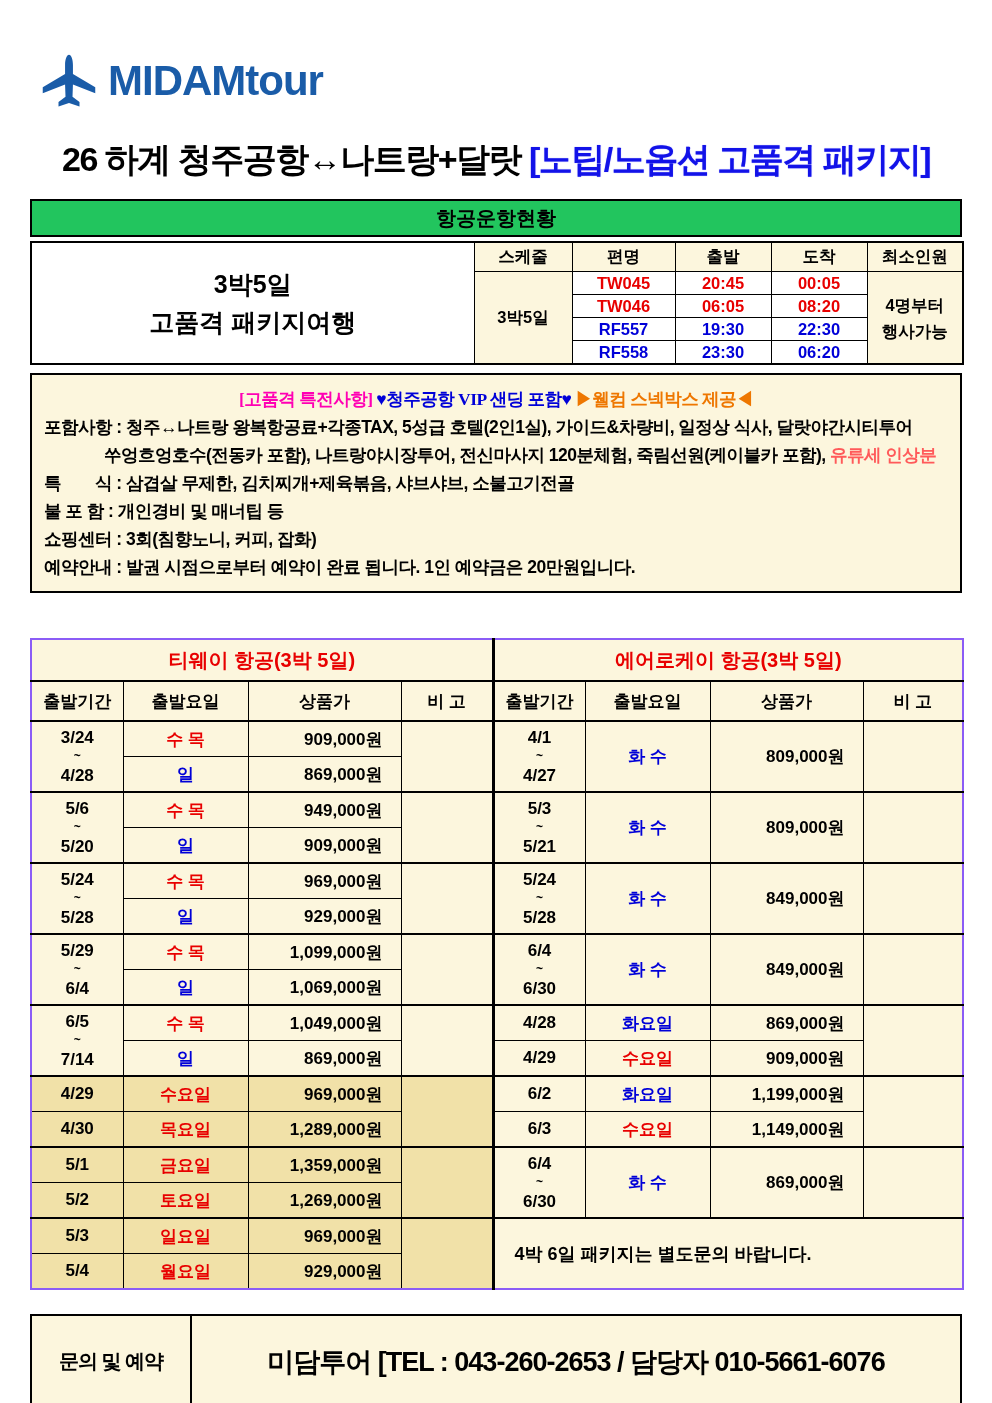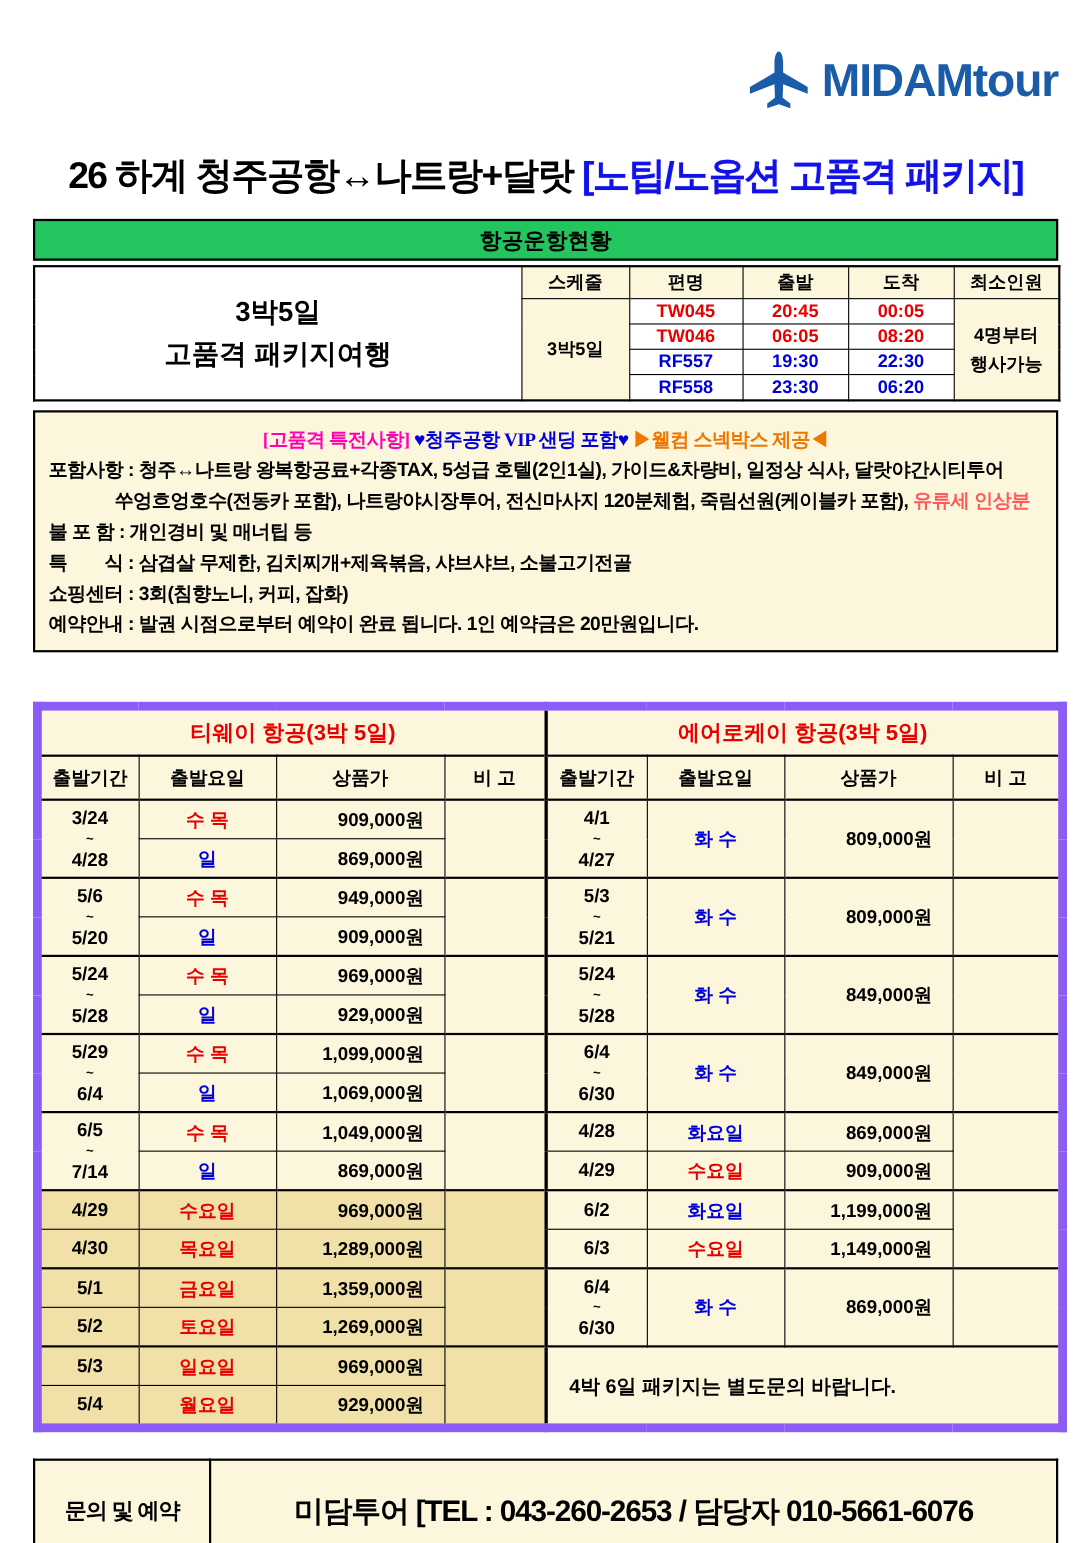--- a/index.html
+++ b/index.html
@@ -1,20 +1,20 @@
 <!DOCTYPE html>
 <html><head>
 <meta charset="utf-8">
 <style>
   html,body{margin:0;padding:0;background:#fff;}
   body{width:992px;height:1403px;font-family:"Liberation Sans","DejaVu Sans",sans-serif;color:#000;}
   .page{width:992px;height:1403px;overflow:hidden;box-sizing:border-box;padding:0 30px;}
 
   
-  .hdr{display:flex;justify-content:space-between;align-items:flex-end;margin-top:45px;height:72px;flex-direction:column;}
+  .hdr{display:flex;justify-content:space-between;align-items:center;margin-top:45px;height:72px;}
   .logo{display:flex;align-items:center;gap:10px;padding-left:10px;}
   .logo svg{display:block;}
   .logo-text{font-size:42px;font-weight:800;color:#1A5CA8;letter-spacing:-1px;line-height:1;}
   .contact{text-align:right;font-size:15.5px;line-height:20px;color:#222;font-weight:500;}
 
   
   .title{margin-top:20px;text-align:center;font-size:34px;font-weight:800;letter-spacing:-1.5px;white-space:nowrap;}
   .title .t-blue{color:#1212E8;text-shadow:0 0 1px #8a8aff;}
 
   
@@ -37,21 +37,21 @@
   
   .feat{margin-top:8px;border:2px solid #000;background:#FCF6DD;padding:10px 12px;font-size:17.5px;font-weight:600;line-height:28px;letter-spacing:-0.5px;}
   .feat .center{text-align:center;font-family:Liberation Serif, serif;}
   .feat .ind1{padding-left:88px;}
   .feat .ind2{padding-left:60px;}
   .magenta{color:#FF00B4;}
   .orange{color:#EE7700;}
   .softred{color:#FF5A5A;}
 
   
-  .pt{margin-top:45px;width:932px;border:8px solid #8b5cf6;}
+  .pt{margin-top:45px;width:932px;border:2px solid #8b5cf6;}
   .pt td,.pt th{border:1px solid #000;background:#FCF6DD;vertical-align:middle;text-align:center;}
   .pt .air-title{height:38px;font-size:20px;font-weight:700;color:#E80000;border-bottom:2px solid #000;}
   .pt th.colhead{height:36px;font-size:17px;font-weight:700;border-bottom:2px solid #000;}
   .pt td{height:32px;font-size:17px;font-weight:700;}
   .pt .price{text-align:right;padding-right:18px;}
   .pt .tilde{font-size:12px;line-height:10px;}
   .pt .period div{line-height:19px;}
   .pt .tb{border-top:2px solid #000;}
   .pt .mid{border-left:3px solid #000;}
   .pt .tan{background:#F1E1A8;}
@@ -139,22 +139,22 @@
     <div class="center">
       <span class="magenta">[고품격 특전사항]</span>
       <span class="blue">♥청주공항 VIP 샌딩 포함♥</span>
       <span class="orange">▶웰컴 스넥박스 제공◀</span>
     </div>
     <div>포함사항 : 청주↔나트랑 왕복항공료+각종TAX, 5성급 호텔(2인1실), 가이드&amp;차량비, 일정상 식사, 달랏야간시티투어</div>
     <div class="ind2">
       <span>쑤엉흐엉호수(전동카 포함), 나트랑야시장투어, 전신마사지 120분체험, 죽림선원(케이블카 포함), </span>
       <span class="softred">유류세 인상분</span>
     </div>
+    <div>특　　식 : 삼겹살 무제한, 김치찌개+제육볶음, 샤브샤브, 소불고기전골</div>
     <div>불 포 함 : 개인경비 및 매너팁 등</div>
-    <div>특　　식 : 삼겹살 무제한, 김치찌개+제육볶음, 샤브샤브, 소불고기전골</div>
     <div>쇼핑센터 : 3회(침향노니, 커피, 잡화)</div>
     <div>예약안내 : 발권 시점으로부터 예약이 완료 됩니다. 1인 예약금은 20만원입니다.</div>
   </div>
 
   <table class="pt">
     <colgroup>
         <col style="width:92px">
         <col style="width:125px">
         <col style="width:153px">
         <col style="width:92px">

